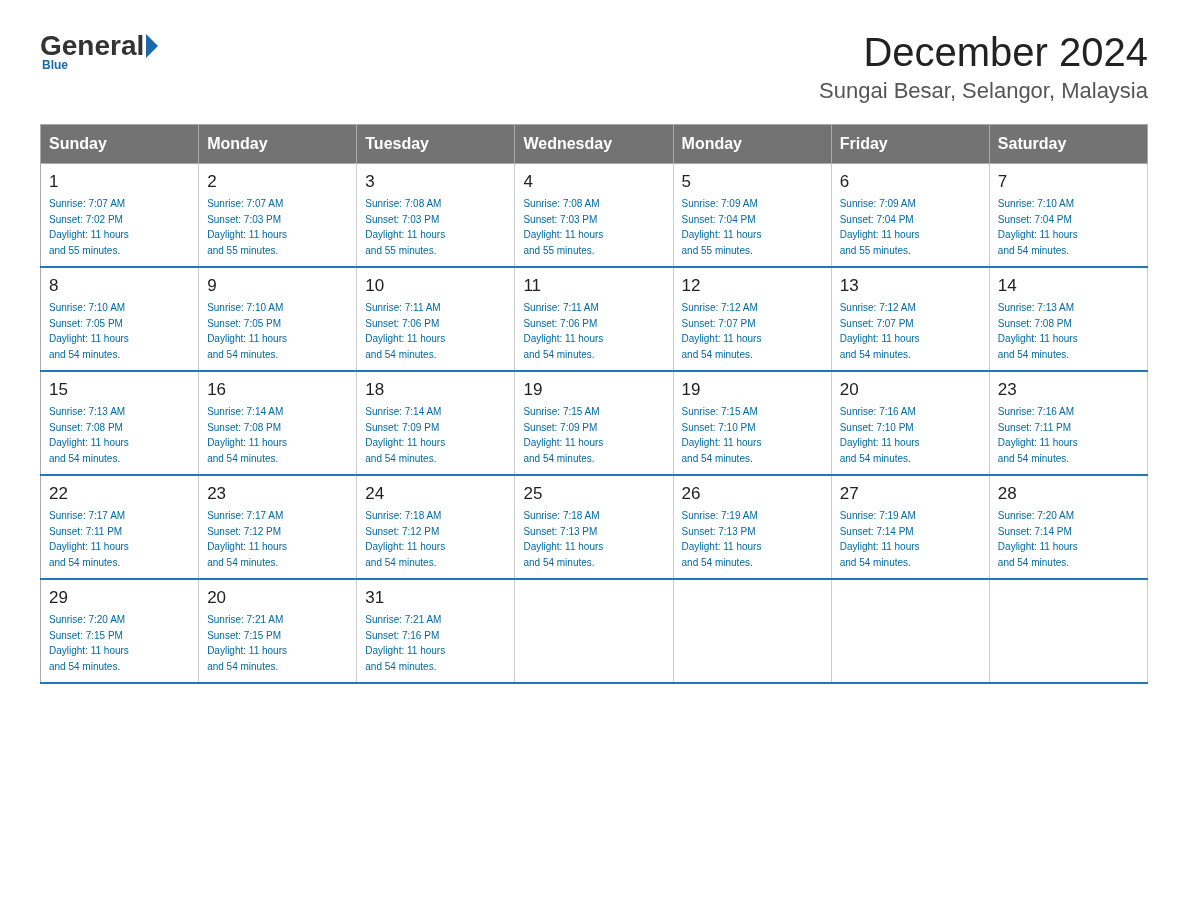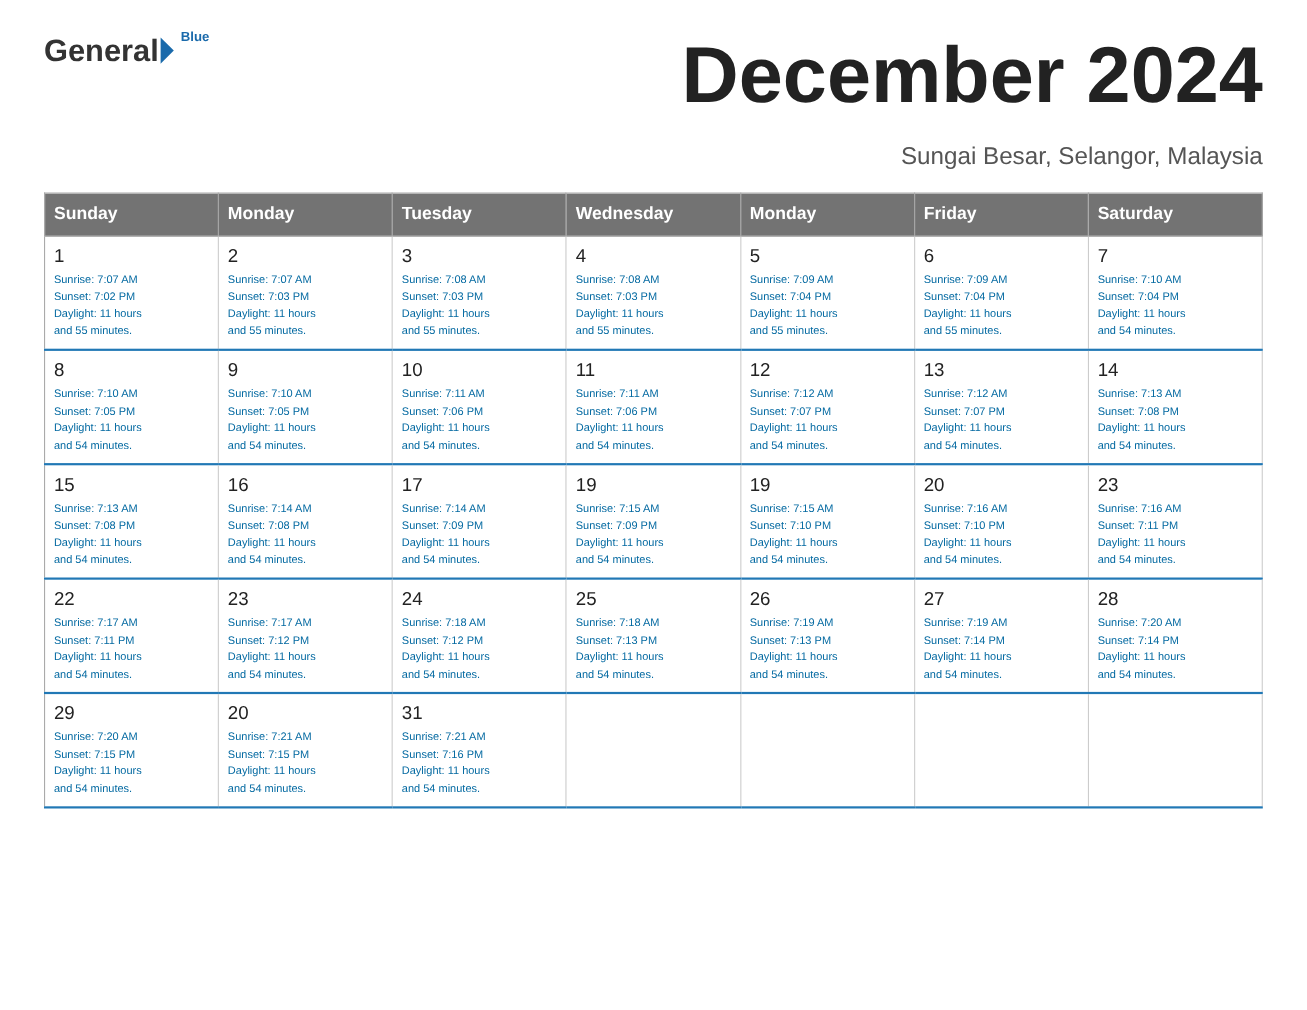--- a/index.html
+++ b/index.html
@@ -11,21 +11,21 @@
       min-height: 918px;
     }
     .header {
       display: flex;
       justify-content: space-between;
       align-items: flex-start;
       margin-bottom: 20px;
     }
     .logo {
       display: flex;
-      flex-direction: row;
+      flex-direction: column;
       align-items: flex-start;
     }
     .logo-text {
       display: flex;
       align-items: center;
       gap: 0;
     }
     .logo-general {
       font-size: 28px;
       font-weight: bold;
@@ -48,29 +48,29 @@
       font-size: 12px;
       color: #1a6aab;
       font-weight: bold;
       margin-top: -4px;
       padding-left: 2px;
     }
     .title-block {
       text-align: right;
     }
     .month-title {
-      font-size: 72px;
-      font-weight: bold;
+      font-size: 40px;
+      font-weight: normal;
       color: #222;
       line-height: 1.1;
     }
     .subtitle {
       font-size: 22px;
       color: #555;
-      margin-top: 20px;
+      margin-top: 4px;
     }
     .calendar {
       width: 100%;
       border-collapse: collapse;
       border: 1px solid #aaa;
     }
     .calendar thead tr th {
       background-color: #737373;
       color: #fff;
       font-size: 16px;
@@ -213,21 +213,21 @@
       <tr>
         <td>
           <span class="day-number">15</span>
           <div class="day-info">Sunrise: 7:13 AM<br>Sunset: 7:08 PM<br>Daylight: 11 hours<br>and 54 minutes.</div>
         </td>
         <td>
           <span class="day-number">16</span>
           <div class="day-info">Sunrise: 7:14 AM<br>Sunset: 7:08 PM<br>Daylight: 11 hours<br>and 54 minutes.</div>
         </td>
         <td>
-          <span class="day-number">17</span>
+          <span class="day-number">18</span>
           <div class="day-info">Sunrise: 7:14 AM<br>Sunset: 7:09 PM<br>Daylight: 11 hours<br>and 54 minutes.</div>
         </td>
         <td>
           <span class="day-number">19</span>
           <div class="day-info">Sunrise: 7:15 AM<br>Sunset: 7:09 PM<br>Daylight: 11 hours<br>and 54 minutes.</div>
         </td>
         <td>
           <span class="day-number">19</span>
           <div class="day-info">Sunrise: 7:15 AM<br>Sunset: 7:10 PM<br>Daylight: 11 hours<br>and 54 minutes.</div>
         </td>

